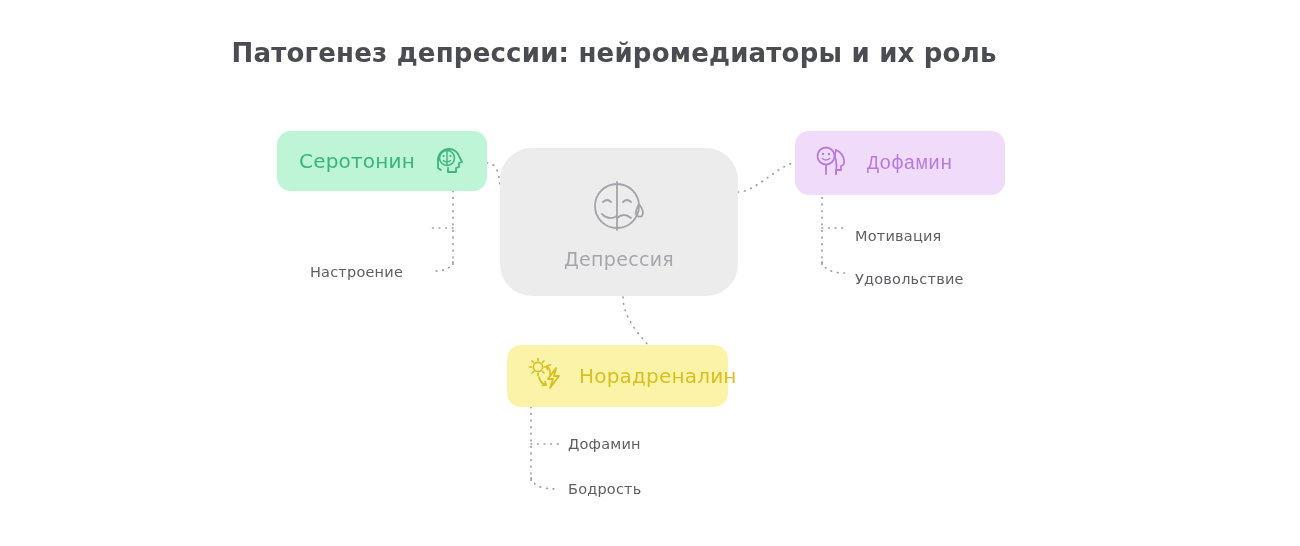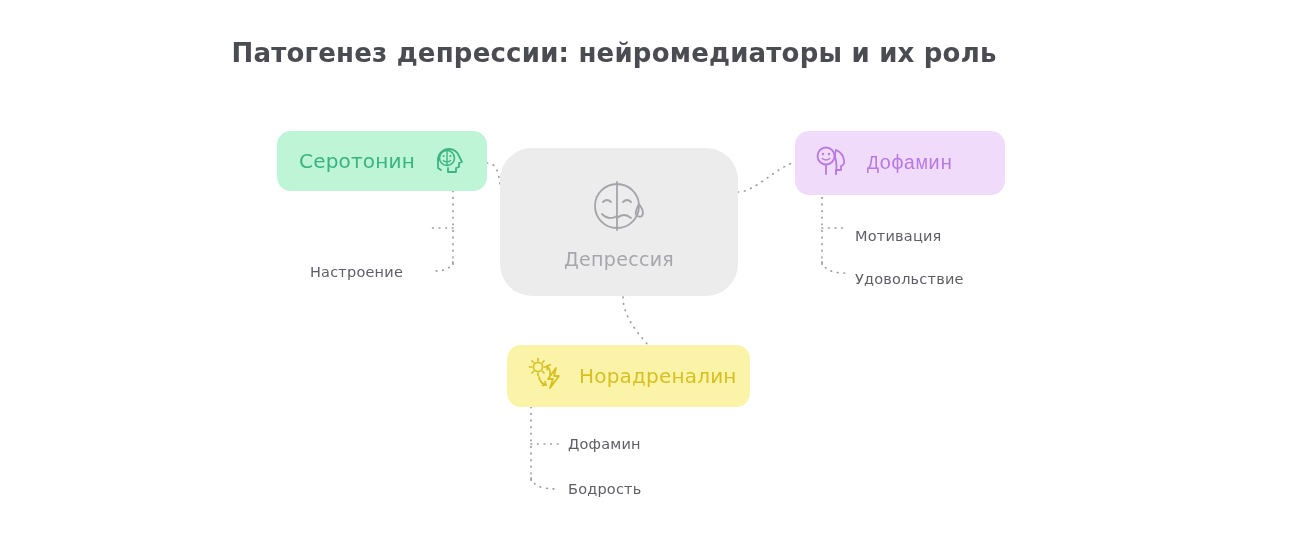--- a/index.html
+++ b/index.html
@@ -108,21 +108,21 @@
   }
   .node-dopamine .node-label {
     font-size: 20px;
     color: #b87ae0;
     letter-spacing: 0.2px;
   }
 
   .node-noradrenaline {
     left: 507px;
     top: 345px;
-    width: 243px;
+    width: 221px;
     height: 62px;
     background: #fbf3a8;
     padding: 0 22px 0 18px;
     justify-content: flex-start;
     gap: 12px;
   }
   .node-noradrenaline .node-label {
     font-size: 20px;
     color: #d8c022;
     letter-spacing: 0.2px;

